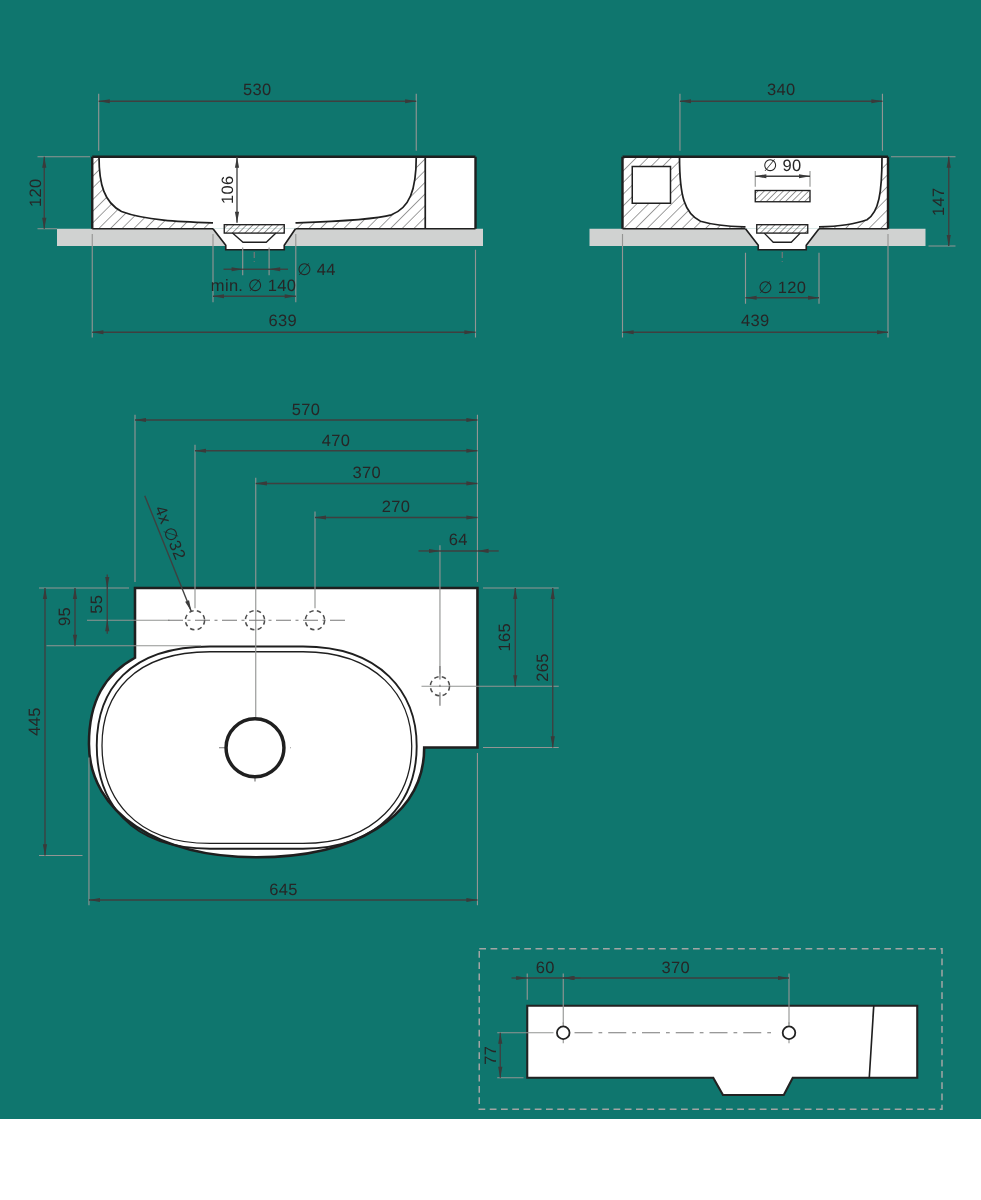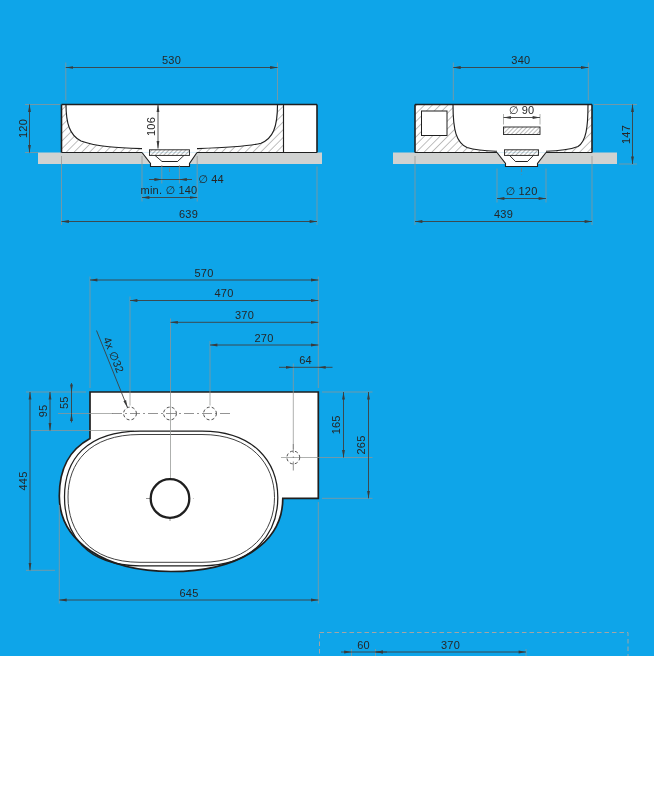--- a/index.html
+++ b/index.html
@@ -1,16 +1,16 @@
 <!DOCTYPE html>
 <html><head>
 <meta charset="utf-8">
 <style>
   html,body{margin:0;padding:0;background:#ffffff;}
-  .sheet{position:relative;width:654px;height:656px;background:#0ea5e9;overflow:hidden;
+  .sheet{position:relative;width:654px;height:746px;background:#0f766e;overflow:hidden;
          font-family:"Liberation Sans","DejaVu Sans",sans-serif;}
   svg{display:block;}
   .dim-text{font-size:11px;fill:#262626;letter-spacing:.2px;}
   .obj{stroke:#1f1f1f;fill:none;}
   .obj-bold{stroke:#1f1f1f;stroke-width:1.6;fill:none;}
   .dimline{stroke:#3f3f3f;stroke-width:0.9;fill:none;}
   .extline{stroke:#939593;stroke-width:0.75;fill:none;}
   .cline{stroke:#787878;stroke-width:0.8;fill:none;}
 </style>
 </head>

